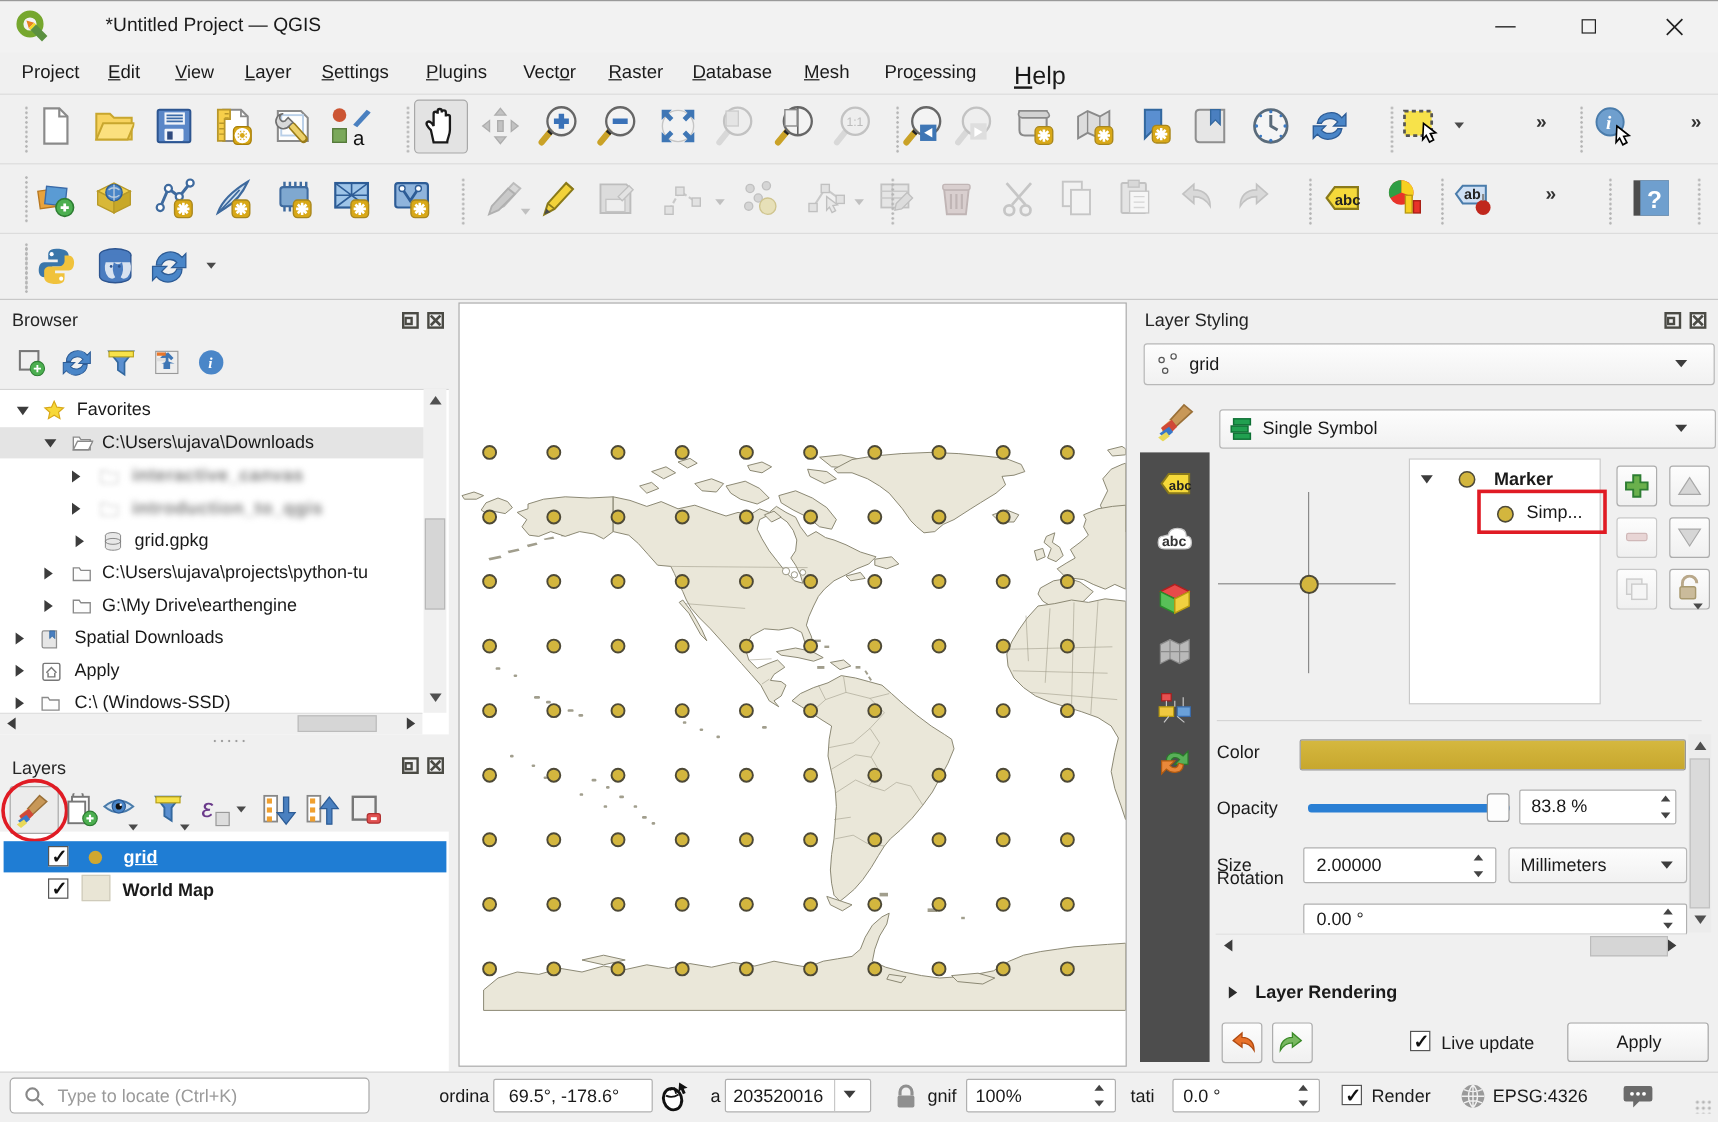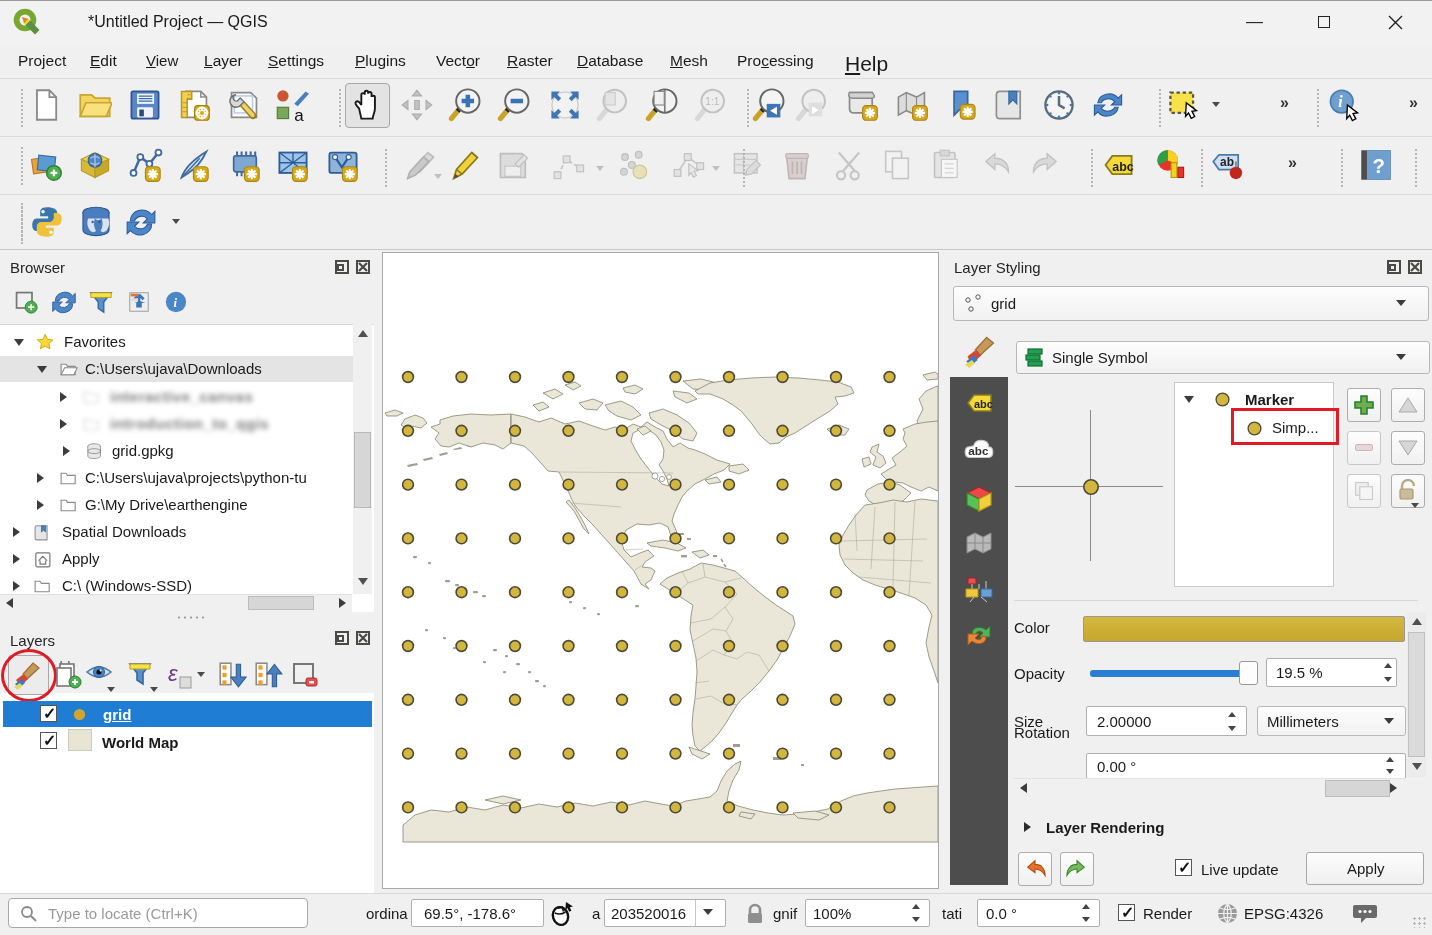--- a/index.html
+++ b/index.html
@@ -825,21 +825,21 @@
 <div class="tt" style="left:1014px;top:619px">Color</div>
 <div class="a" style="left:1083px;top:616px;width:322px;height:26px;background:linear-gradient(#d5b83f,#c7a72e);border:1px solid #989898;border-radius:2px"></div>
 <div class="a" style="left:1407px;top:612px;width:19px;height:165px;background:#ececec"></div>
 <div class="tri a" style="left:1412px;top:618px;border-left:5px solid transparent;border-right:5px solid transparent;border-bottom:7px solid #505050"></div>
 <div class="tri a" style="left:1412px;top:763px;border-left:5px solid transparent;border-right:5px solid transparent;border-top:7px solid #505050"></div>
 <div class="a" style="left:1408px;top:632px;width:17px;height:125px;background:#dadada;border:1px solid #c0c0c0"></div>
 <div class="tt" style="left:1014px;top:665px">Opacity</div>
 <div class="a" style="left:1090px;top:670px;width:168px;height:7px;background:#2a7fd4;border-radius:3px"></div>
 <div class="a" style="left:1239px;top:661px;width:19px;height:24px;background:#fdfdfd;border:1px solid #9a9a9a;border-radius:3px"></div>
 <div class="spin" style="left:1266px;top:658px;width:131px;height:29px;border-radius:2px"></div>
-<div class="tt" style="left:1276px;top:664px">19.5 %</div>
+<div class="tt" style="left:1276px;top:664px">83.8 %</div>
 <div class="tri a" style="left:1384px;top:663px;border-left:4px solid transparent;border-right:4px solid transparent;border-bottom:5px solid #444"></div>
 <div class="tri a" style="left:1384px;top:677px;border-left:4px solid transparent;border-right:4px solid transparent;border-top:5px solid #444"></div>
 <div class="tt" style="left:1014px;top:713px">Size</div>
 <div class="spin" style="left:1086px;top:706px;width:161px;height:30px;border-radius:2px"></div>
 <div class="tt" style="left:1097px;top:713px">2.00000</div>
 <div class="tri a" style="left:1228px;top:712px;border-left:4px solid transparent;border-right:4px solid transparent;border-bottom:5px solid #444"></div>
 <div class="tri a" style="left:1228px;top:726px;border-left:4px solid transparent;border-right:4px solid transparent;border-top:5px solid #444"></div>
 <div class="combo" style="left:1257px;top:706px;width:149px;height:30px"></div>
 <div class="tt" style="left:1267px;top:713px">Millimeters</div>
 <div class="carr" style="left:1384px;top:718px"></div>

